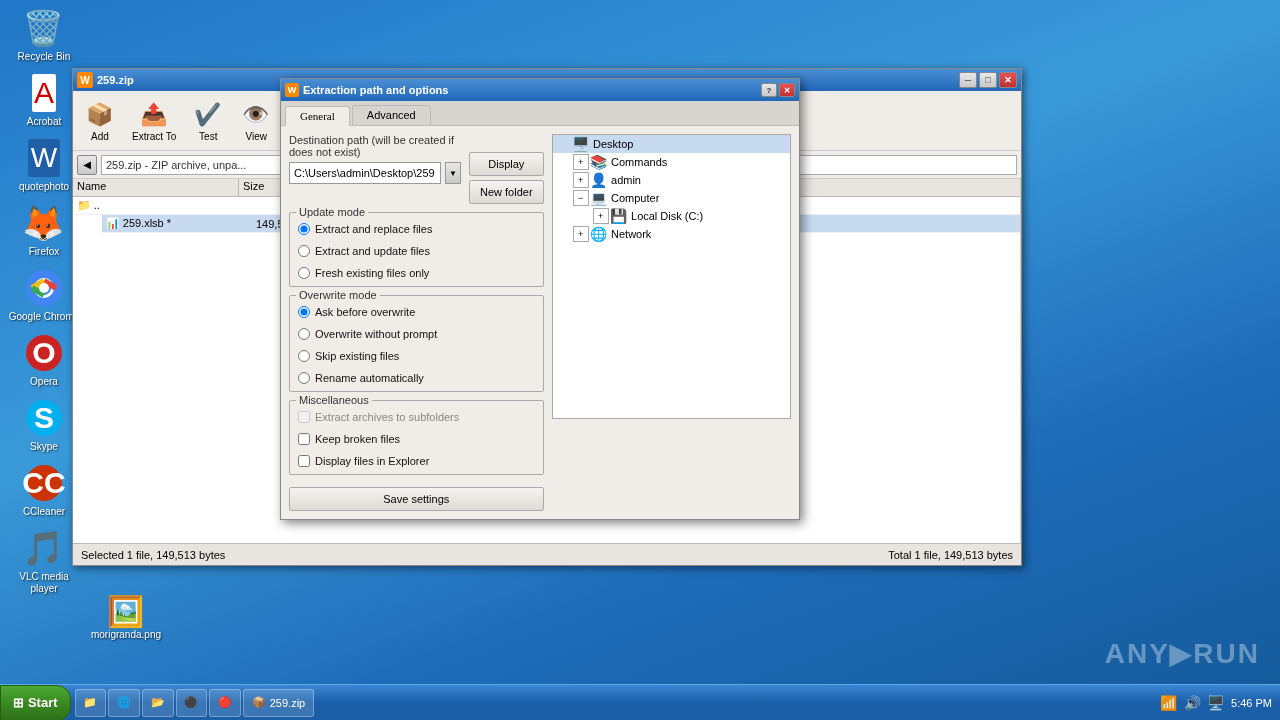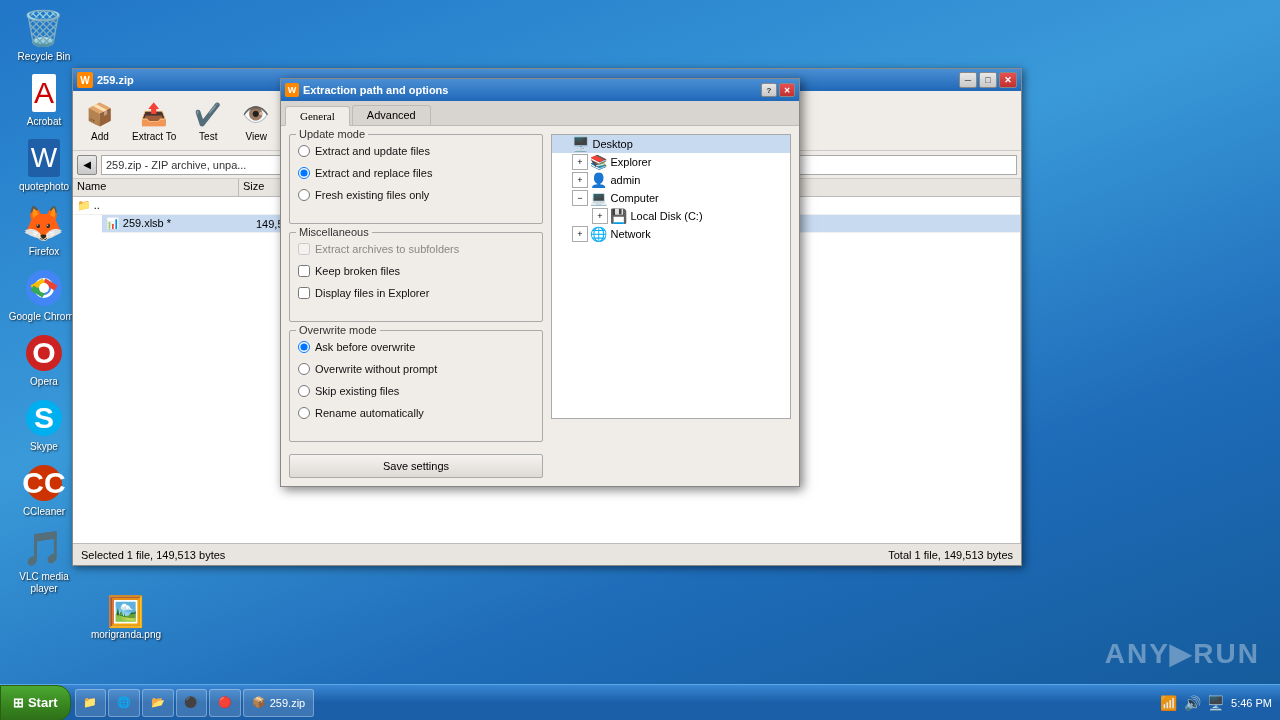--- a/index.html
+++ b/index.html
@@ -445,21 +445,21 @@
       border-radius: 2px;
       font-size: 11px;
       cursor: pointer;
       white-space: nowrap;
     }
 
     
     .groupbox {
       border: 1px solid #aaa;
       border-radius: 2px;
-      padding: 6px 8px 16px;
+      padding: 6px 8px 1px;
       margin-bottom: 8px;
       position: relative;
     }
     .groupbox-title {
       position: absolute;
       top: -7px;
       left: 6px;
       background: #f0ede8;
       padding: 0 3px;
       font-size: 11px;
@@ -740,90 +740,103 @@
         <div class="dlg-ctrl">?</div>
         <div class="dlg-ctrl close">✕</div>
       </div>
     </div>
     <div class="dialog-tabs">
       <div class="tab active">General</div>
       <div class="tab">Advanced</div>
     </div>
     <div class="dialog-body">
       <div class="dialog-left">
+        <div style="display:flex; gap:8px; margin-bottom:8px;">
+          <div style="flex:1;">
+            <div class="dest-label">Destination path (will be created if does not exist)</div>
+            <div class="dest-path-row">
+              <input type="text" class="dest-path-input" value="C:\Users\admin\Desktop\259" style="">
+              <div class="dest-dropdown">▼</div>
+            </div>
+          </div>
+          <div class="right-buttons" style="margin-top:18px;">
+            <button class="dlg-btn">Display</button>
+            <button class="dlg-btn">New folder</button>
+          </div>
+        </div>
 
         
         <div class="groupbox">
           <div class="groupbox-title">Update mode</div>
           <div class="radio-row">
+            <input type="radio" name="update-mode" checked="" style="">
+            <label class="radio-label">Extract and replace files</label>
+          </div>
+          <div class="radio-row">
             <input type="radio" name="update-mode" style="">
             <label class="radio-label">Extract and update files</label>
-          </div>
-          <div class="radio-row">
-            <input type="radio" name="update-mode" checked="" style="">
-            <label class="radio-label">Extract and replace files</label>
           </div>
           <div class="radio-row">
             <input type="radio" name="update-mode" style="">
             <label class="radio-label">Fresh existing files only</label>
+          </div>
+        </div>
+
+        
+        <div class="groupbox">
+          <div class="groupbox-title">Overwrite mode</div>
+          <div class="radio-row">
+            <input type="radio" name="overwrite-mode" checked="" style="">
+            <label class="radio-label">Ask before overwrite</label>
+          </div>
+          <div class="radio-row">
+            <input type="radio" name="overwrite-mode" style="">
+            <label class="radio-label">Overwrite without prompt</label>
+          </div>
+          <div class="radio-row">
+            <input type="radio" name="overwrite-mode" style="">
+            <label class="radio-label">Skip existing files</label>
+          </div>
+          <div class="radio-row">
+            <input type="radio" name="overwrite-mode" style="">
+            <label class="radio-label">Rename automatically</label>
           </div>
         </div>
 
         
         <div class="groupbox">
           <div class="groupbox-title">Miscellaneous</div>
           <div class="check-row">
             <input type="checkbox" disabled="" style="">
             <label class="check-label disabled">Extract archives to subfolders</label>
           </div>
           <div class="check-row">
             <input type="checkbox" style="">
             <label class="check-label">Keep broken files</label>
           </div>
           <div class="check-row">
             <input type="checkbox" style="">
             <label class="check-label">Display files in Explorer</label>
           </div>
         </div>
 
-        
-        <div class="groupbox">
-          <div class="groupbox-title">Overwrite mode</div>
-          <div class="radio-row">
-            <input type="radio" name="overwrite-mode" checked="" style="">
-            <label class="radio-label">Ask before overwrite</label>
-          </div>
-          <div class="radio-row">
-            <input type="radio" name="overwrite-mode" style="">
-            <label class="radio-label">Overwrite without prompt</label>
-          </div>
-          <div class="radio-row">
-            <input type="radio" name="overwrite-mode" style="">
-            <label class="radio-label">Skip existing files</label>
-          </div>
-          <div class="radio-row">
-            <input type="radio" name="overwrite-mode" style="">
-            <label class="radio-label">Rename automatically</label>
-          </div>
-        </div>
-
         <button class="save-settings-btn">Save settings</button>
       </div>
 
       <div class="dialog-right">
         <div class="tree-container">
           <div class="tree-item" style="background:#c8daf0;">
             <span style="width:16px; display:inline-block;"></span>
             <span class="tree-icon">🖥️</span>
             <span>Desktop</span>
           </div>
           <div class="tree-item tree-indent">
             <span class="tree-expand">+</span>
             <span class="tree-icon">📚</span>
-            <span>Explorer</span>
+            <span>Commands</span>
           </div>
           <div class="tree-item tree-indent">
             <span class="tree-expand">+</span>
             <span class="tree-icon">👤</span>
             <span>admin</span>
           </div>
           <div class="tree-item tree-indent">
             <span class="tree-expand">−</span>
             <span class="tree-icon">💻</span>
             <span>Computer</span>

